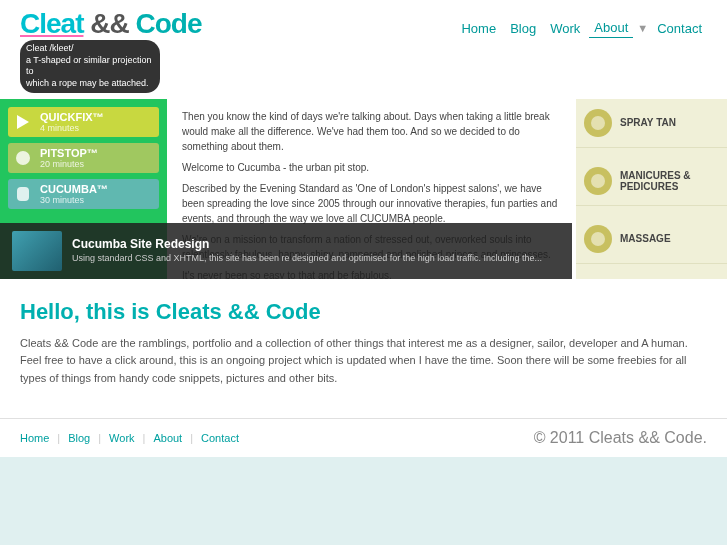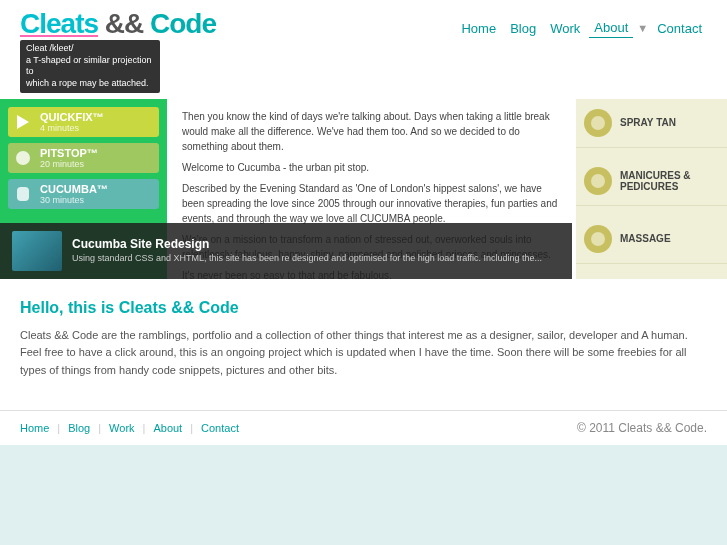--- a/index.html
+++ b/index.html
@@ -36,21 +36,21 @@
 
     .logo-cleats { color: #00c0d0; text-decoration: underline; text-decoration-color: #ff69b4; }
     .logo-amp { color: #555; }
     .logo-code { color: #00b0b0; }
 
     #logo-tooltip {
       background: #333;
       color: white;
       font-size: 9px;
       padding: 3px 6px;
-      border-radius: 2px;
+      border-radius: 14px;
       margin-top: 2px;
       max-width: 140px;
       line-height: 1.3;
     }
 
     #nav {
       display: flex;
       align-items: center;
       gap: 4px;
       padding-top: 8px;
@@ -225,21 +225,21 @@
     }
 
     
     #hello-section {
       background: white;
       padding: 20px 20px 30px 20px;
     }
 
     #hello-title {
       color: #00b0b0;
-      font-size: 16px;
+      font-size: 22px;
       font-weight: bold;
       margin-bottom: 10px;
     }
 
     #hello-text {
       font-size: 11px;
       color: #555;
       line-height: 1.6;
       max-width: 680px;
     }
@@ -268,21 +268,21 @@
     }
 
     #footer-nav a:first-child { padding-left: 0; }
 
     .footer-sep {
       color: #ccc;
       font-size: 11px;
     }
 
     #footer-copyright {
-      font-size: 12px;
+      font-size: 16px;
       color: #888;
     }
 
     .big-text-overlay {
       position: absolute;
       bottom: 0;
       left: 0;
       width: calc(100% - 155px);
       color: white;
       font-size: 20px;
@@ -292,21 +292,21 @@
       padding: 0 0 60px 165px;
       opacity: 0.7;
     }
   </style>
 </head>
 <body>
 
 <div id="header">
   <div id="logo-area">
     <div id="logo">
-      <span class="logo-cleats">Cleats</span><span class="logo-amp"> &amp;&amp; </span><span class="logo-code">Code</span>
+      <span class="logo-cleats">Cleat</span><span class="logo-amp"> &amp;&amp; </span><span class="logo-code">Code</span>
     </div>
     <div id="logo-tooltip">
       <span>Cleat /kleet/</span><br>
       <span>a T-shaped or similar projection to</span><br>
       <span>which a rope may be attached.</span>
     </div>
   </div>
   <nav id="nav">
     <a href="#">Home</a>
     <a href="#">Blog</a>

